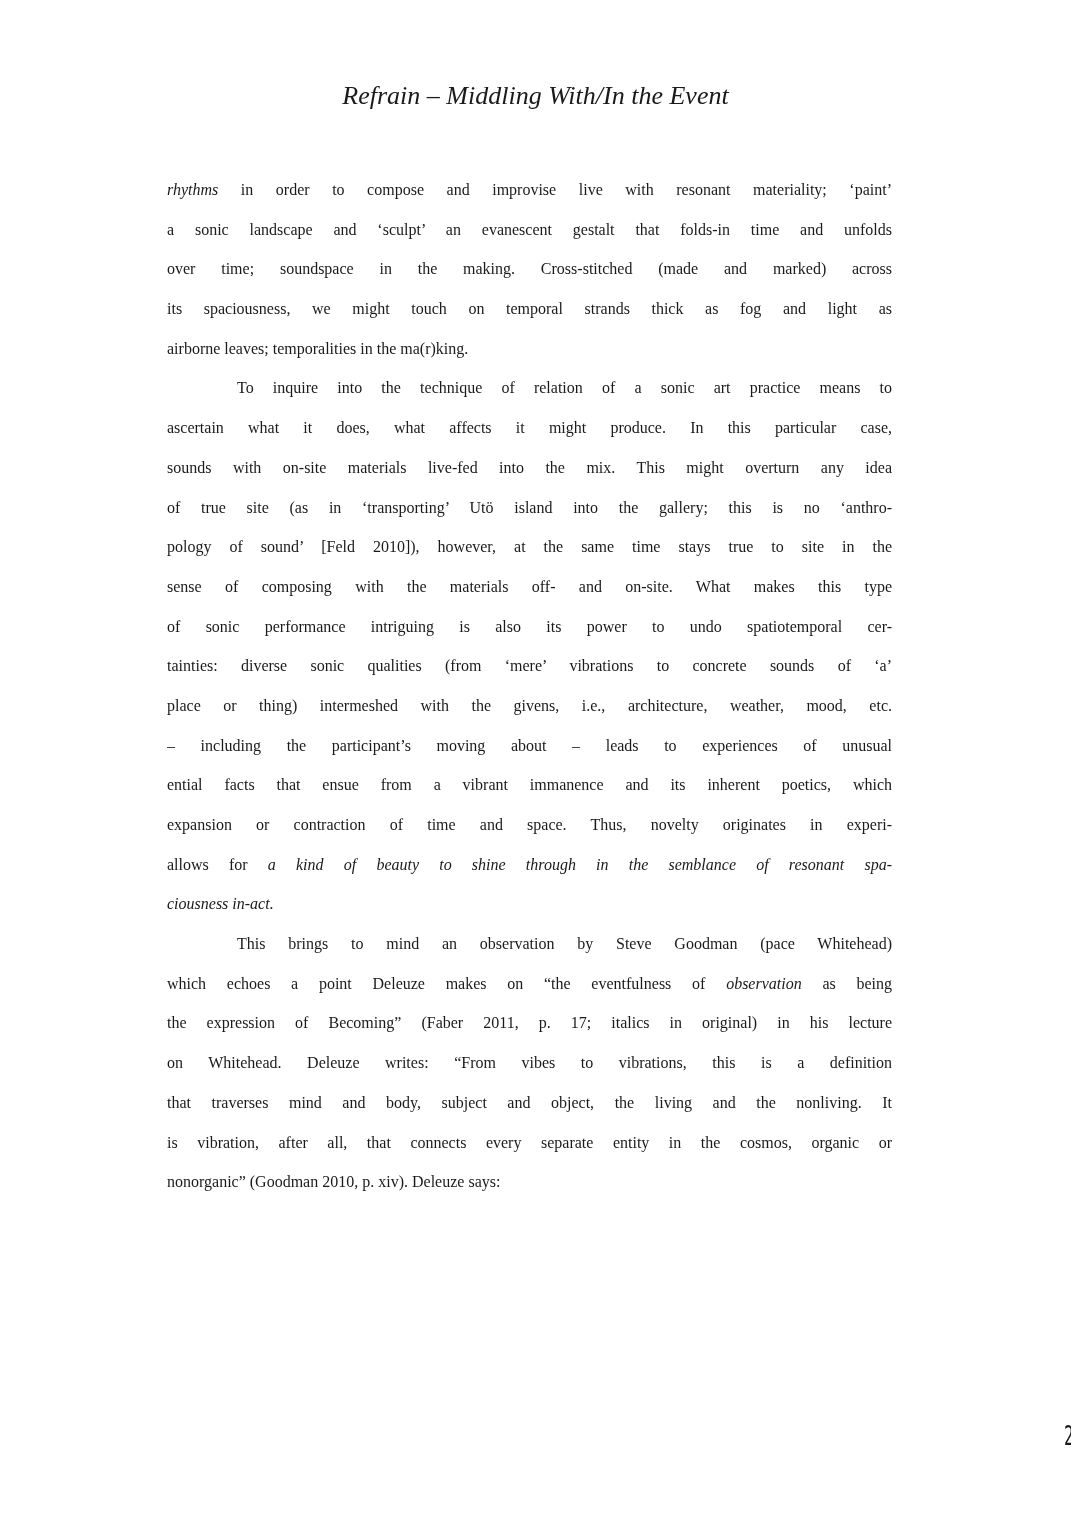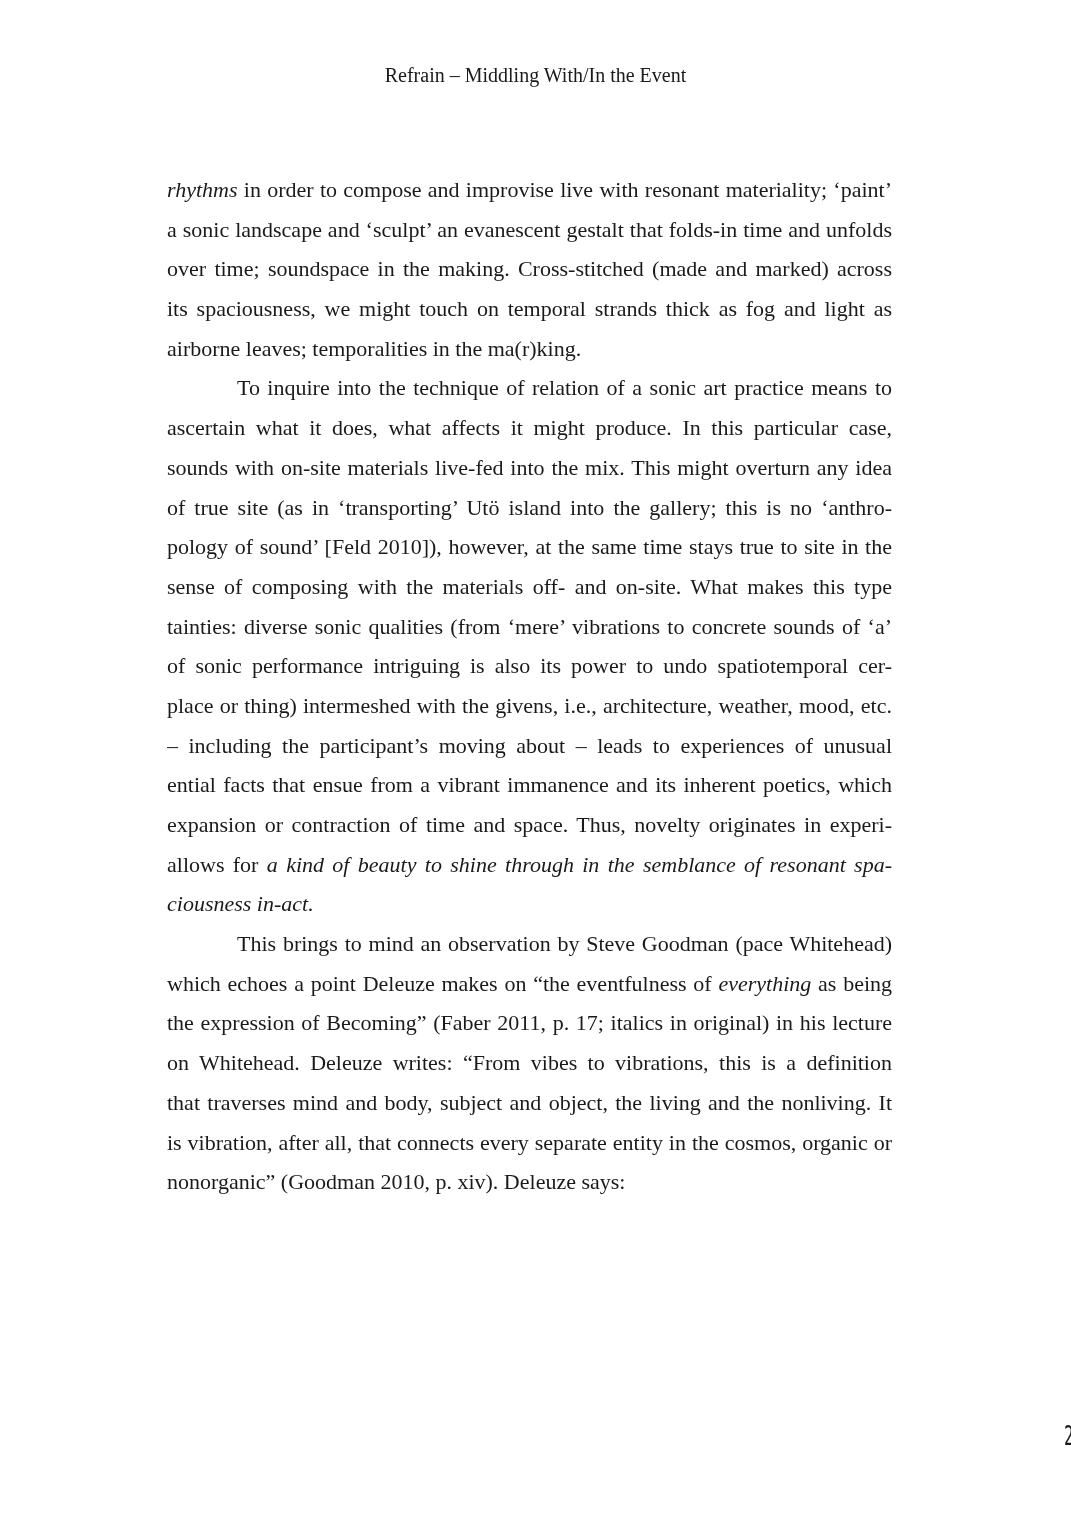--- a/index.html
+++ b/index.html
@@ -7,33 +7,34 @@
     position: relative;
     width: 1071px;
     height: 1513px;
     background: #ffffff;
     font-family: "Liberation Serif", serif;
     color: #1a1a1a;
     overflow: hidden;
   }
   .running-head {
     position: absolute;
-    top: 62px;
+    top: 83px;
     left: 0;
     width: 100%;
     text-align: center;
-    font-size: 20px;
+    font-size: 26px;
     line-height: 26px;
+    font-style: italic;
   }
   .body-text {
     position: absolute;
     top: 170px;
     left: 167px;
     width: 725px;
-    font-size: 22px;
+    font-size: 16px;
   }
   .para { margin: 0; }
   .tl {
     text-align: justify;
     text-align-last: justify;
     line-height: 39.7px;
     height: 39.7px;
     overflow: hidden;
     white-space: normal;
   }
@@ -72,32 +73,32 @@
         <div class="tl"><span>its spaciousness, we might touch on temporal strands thick as fog and light as</span></div>
         <div class="tl tl-last"><span>airborne leaves; temporalities in the ma(r)king.</span></div>
       </div>
       <div class="para">
         <div class="tl tl-indent"><span>To inquire into the technique of relation of a sonic art practice means to</span></div>
         <div class="tl"><span>ascertain what it does, what affects it might produce. In this particular case,</span></div>
         <div class="tl"><span>sounds with on-site materials live-fed into the mix. This might overturn any idea</span></div>
         <div class="tl"><span>of true site (as in ‘transporting’ Utö island into the gallery; this is no ‘anthro-</span></div>
         <div class="tl"><span>pology of sound’ [Feld 2010]), however, at the same time stays true to site in the</span></div>
         <div class="tl"><span>sense of composing with the materials off- and on-site. What makes this type</span></div>
+        <div class="tl"><span>of sonic performance intriguing is also its power to undo spatiotemporal cer-</span></div>
         <div class="tl"><span>tainties: diverse sonic qualities (from ‘mere’ vibrations to concrete sounds of ‘a’</span></div>
-        <div class="tl"><span>of sonic performance intriguing is also its power to undo spatiotemporal cer-</span></div>
         <div class="tl"><span>place or thing) intermeshed with the givens, i.e., architecture, weather, mood, etc.</span></div>
         <div class="tl"><span>– including the participant’s moving about – leads to experiences of unusual</span></div>
         <div class="tl"><span>ential facts that ensue from a vibrant immanence and its inherent poetics, which</span></div>
         <div class="tl"><span>expansion or contraction of time and space. Thus, novelty originates in experi-</span></div>
         <div class="tl"><span>allows for </span><span class="it">a kind of beauty to shine through in the semblance of resonant spa-</span></div>
         <div class="tl tl-last"><span class="it">ciousness in-act.</span></div>
       </div>
       <div class="para">
         <div class="tl tl-indent"><span>This brings to mind an observation by Steve Goodman (pace Whitehead)</span></div>
-        <div class="tl"><span>which echoes a point Deleuze makes on “the eventfulness of </span><span class="it">everything</span><span> as being</span></div>
+        <div class="tl"><span>which echoes a point Deleuze makes on “the eventfulness of </span><span class="it">observation</span><span> as being</span></div>
         <div class="tl"><span>the expression of Becoming” (Faber 2011, p. 17; italics in original) in his lecture</span></div>
         <div class="tl"><span>on Whitehead. Deleuze writes: “From vibes to vibrations, this is a definition</span></div>
         <div class="tl"><span>that traverses mind and body, subject and object, the living and the nonliving. It</span></div>
         <div class="tl"><span>is vibration, after all, that connects every separate entity in the cosmos, organic or</span></div>
         <div class="tl tl-last"><span>nonorganic” (Goodman 2010, p. xiv). Deleuze says:</span></div>
       </div>
     </div>
 
   <div class="folio">
     <span class="num">236</span>

